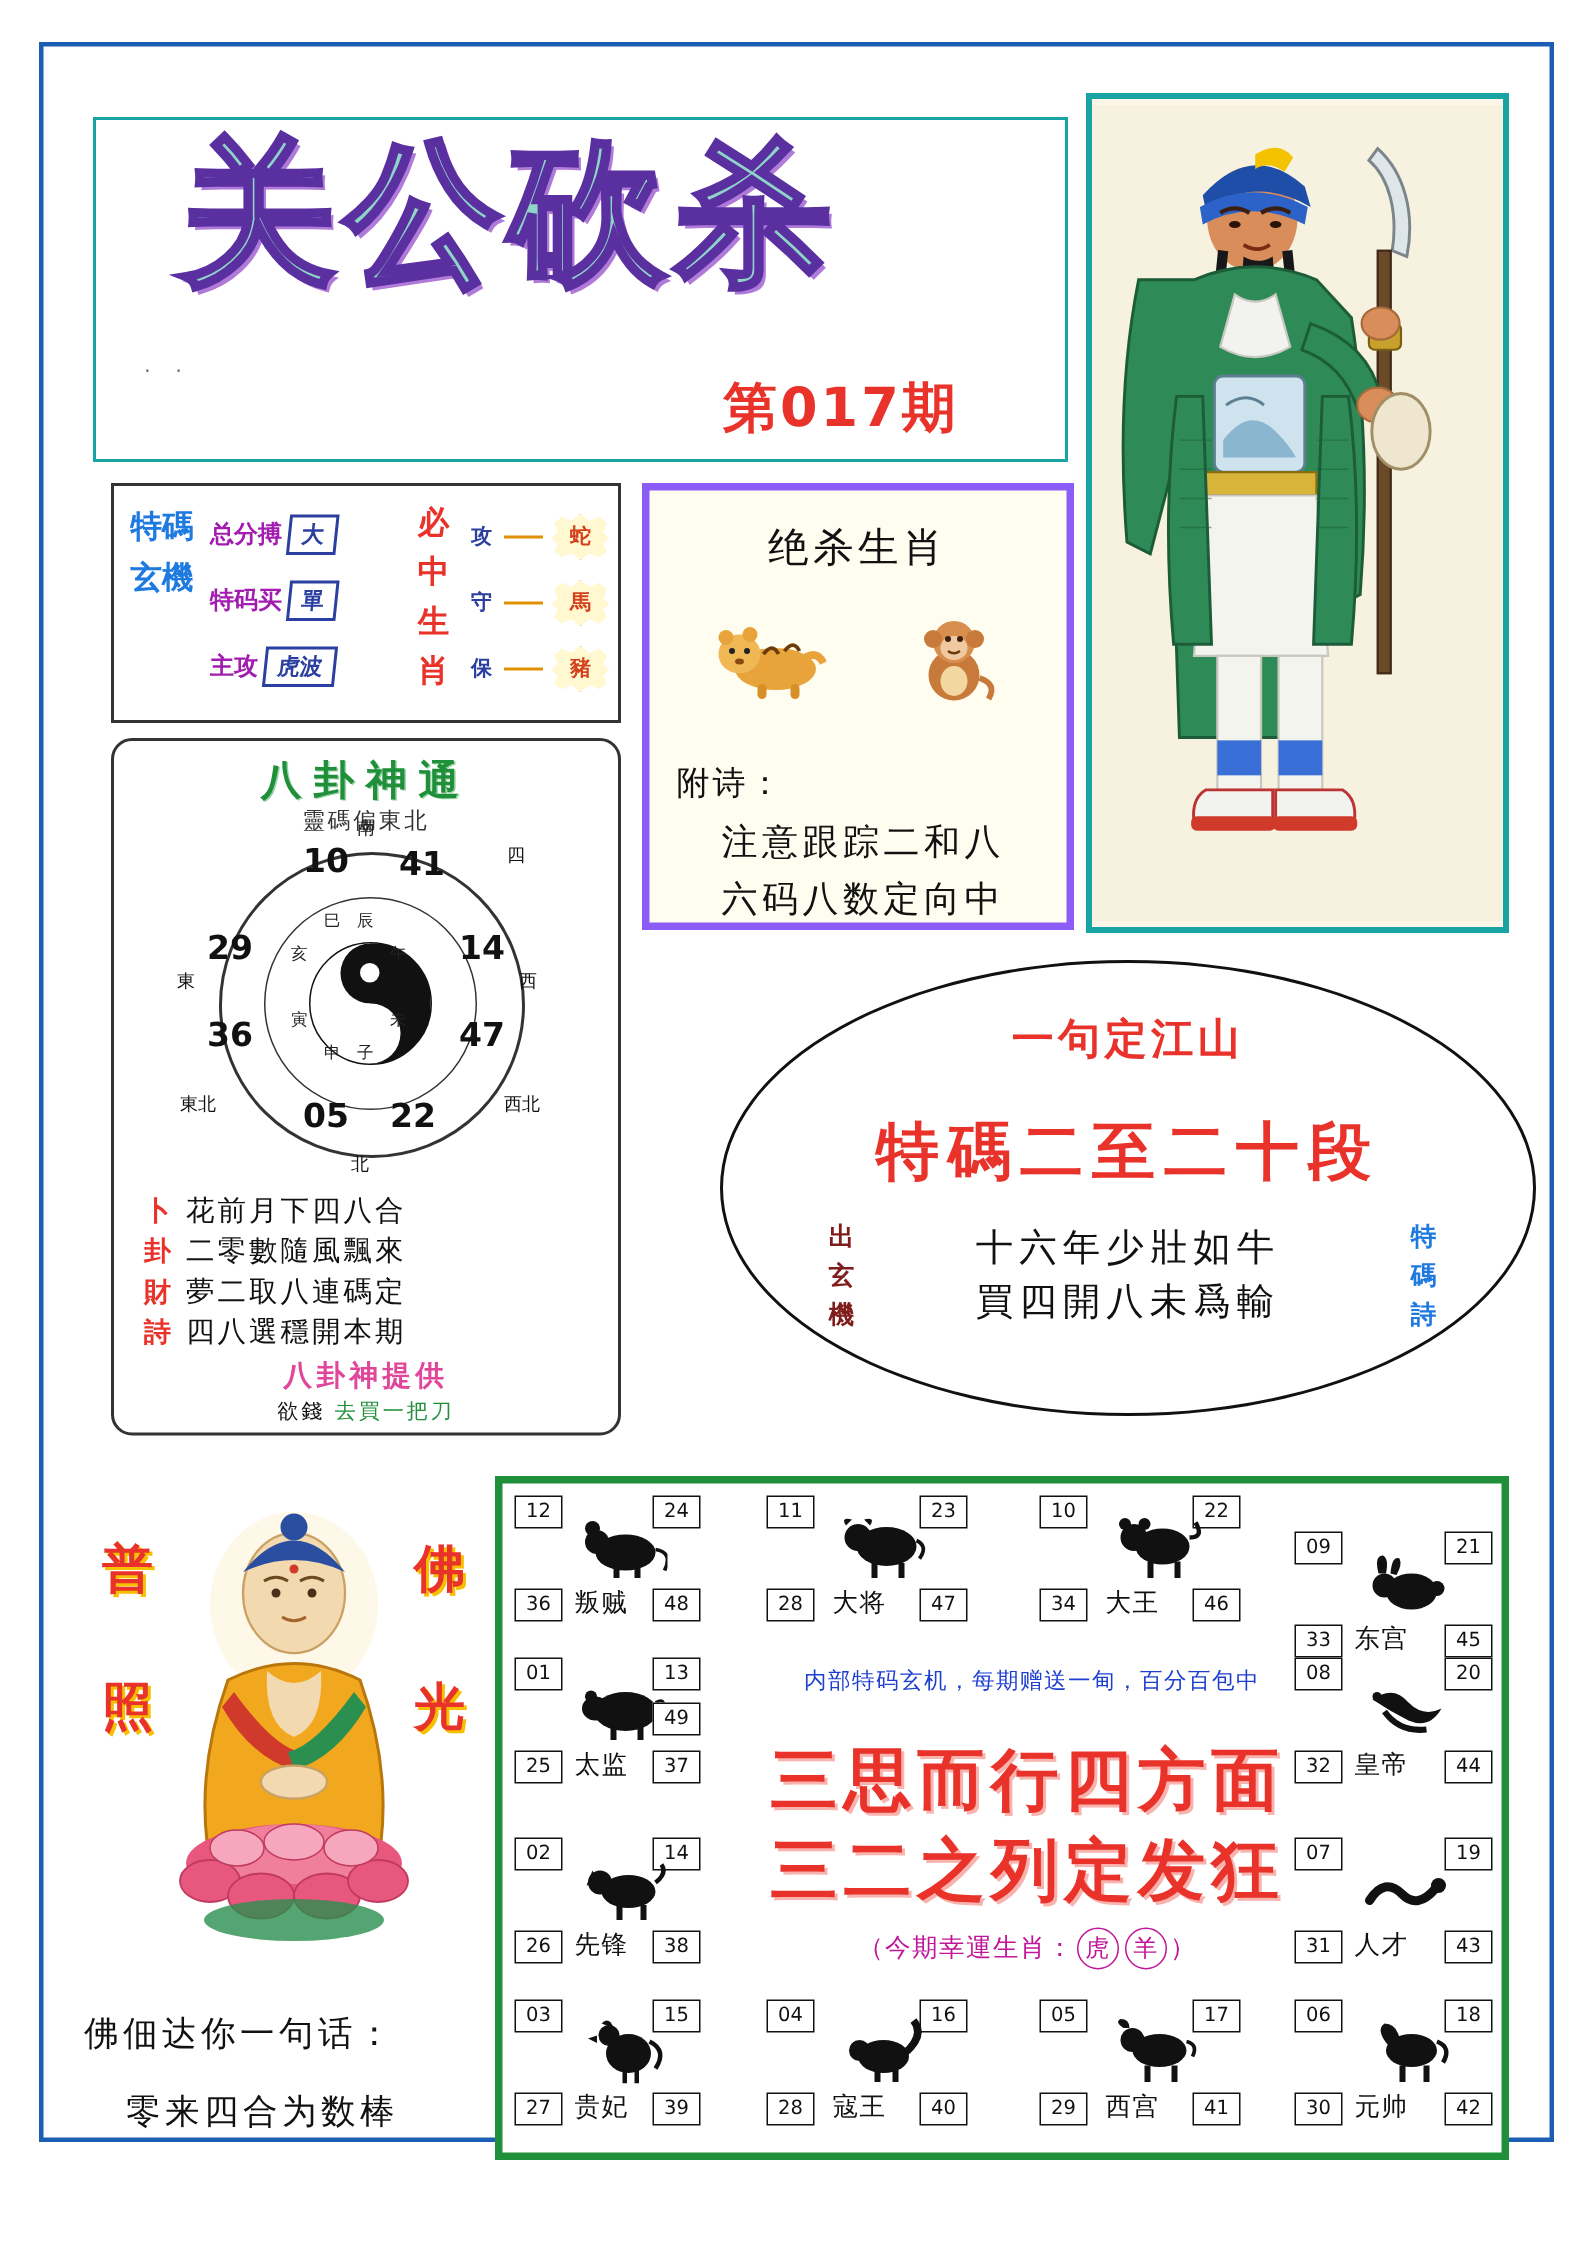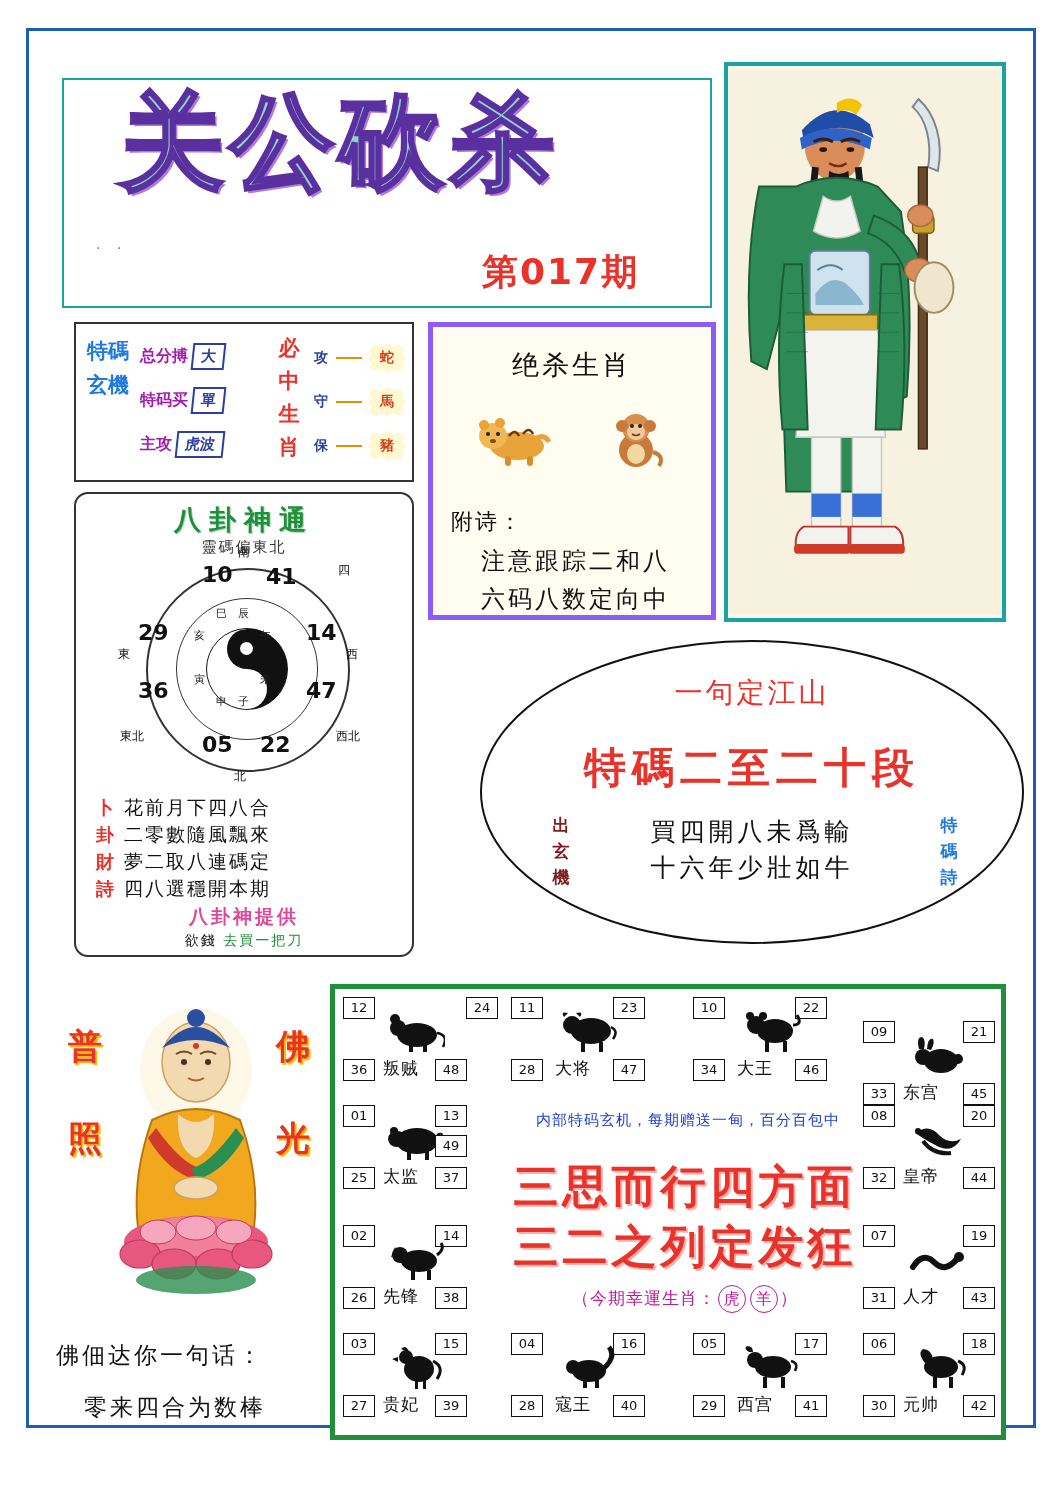--- a/index.html
+++ b/index.html
@@ -156,21 +156,21 @@
   .js-line{
     position:absolute;left:48px;font-size:24px;color:#111;letter-spacing:3px;
   }
   
   .ellipse{
     position:absolute;left:480px;top:640px;width:540px;height:300px;
     border:2px solid #111;border-radius:50%;background:#fff;
   }
   .el-title{
     position:absolute;left:0;top:32px;width:100%;text-align:center;
-    font-size:28px;font-weight:normal;color:#e8322a;letter-spacing:3px;
+    font-size:28px;font-weight:bold;color:#e8322a;letter-spacing:3px;
   }
   .el-main{
     position:absolute;left:0;top:98px;width:100%;text-align:center;
     font-size:42px;font-weight:bold;color:#e8322a;letter-spacing:6px;
   }
   .el-left{
     position:absolute;left:66px;top:170px;width:26px;
     font-size:17px;color:#7f1d1d;line-height:26px;text-align:center;font-weight:bold;
   }
   .el-right{
@@ -467,22 +467,22 @@
     <div class="js-line" style="top:218px;">注意跟踪二和八</div>
     <div class="js-line" style="top:256px;">六码八数定向中</div>
   </div>
 
   <div class="ellipse">
     <div class="el-title">一句定江山</div>
     <div class="el-main">特碼二至二十段</div>
     <div class="el-left">出玄機</div>
     <div class="el-right">特碼詩</div>
     <div class="el-poem">
+      <div>十六年少壯如牛</div>
       <div>買四開八未爲輸</div>
-      <div>十六年少壯如牛</div>
     </div>
   </div>
 
   <div class="pu-left">普<br>照</div>
   <div class="pu-right">佛<br>光</div>
 
   <div class="buddha">
     <svg width="200" height="330" viewBox="0 0 200 330">
 
       <ellipse cx="100" cy="78" rx="56" ry="62" fill="#fdf3d8" opacity=".6"></ellipse>
@@ -523,21 +523,21 @@
     </svg>
   </div>
 
   <div class="bud-line1">佛佃达你一句话：</div>
   <div class="bud-line2">零来四合为数棒</div>
 
   <div class="green-box">
 
     <div class="gcell" style="left:8px;top:8px;width:140px;height:104px;">
       <div class="gnum" style="left:0;top:0;">12</div>
-      <div class="gnum" style="left:92px;top:0;margin-left:31px;">24</div>
+      <div class="gnum" style="left:92px;top:0;">24</div>
       <div class="ganimal" style="left:44px;top:14px;">
         <svg width="58" height="42" viewBox="0 0 58 42">
             <ellipse cx="30" cy="24" rx="20" ry="12" fill="#111"></ellipse>
             <circle cx="11" cy="17" r="8" fill="#111"></circle>
             <circle cx="8" cy="8" r="5" fill="#111"></circle>
             <path d="M50 22 q12 2 6 14" stroke="#111" stroke-width="2.5" fill="none"></path>
             <rect x="22" y="33" width="4" height="8" fill="#111"></rect>
             <rect x="36" y="33" width="4" height="8" fill="#111"></rect>
           </svg>
       </div>

